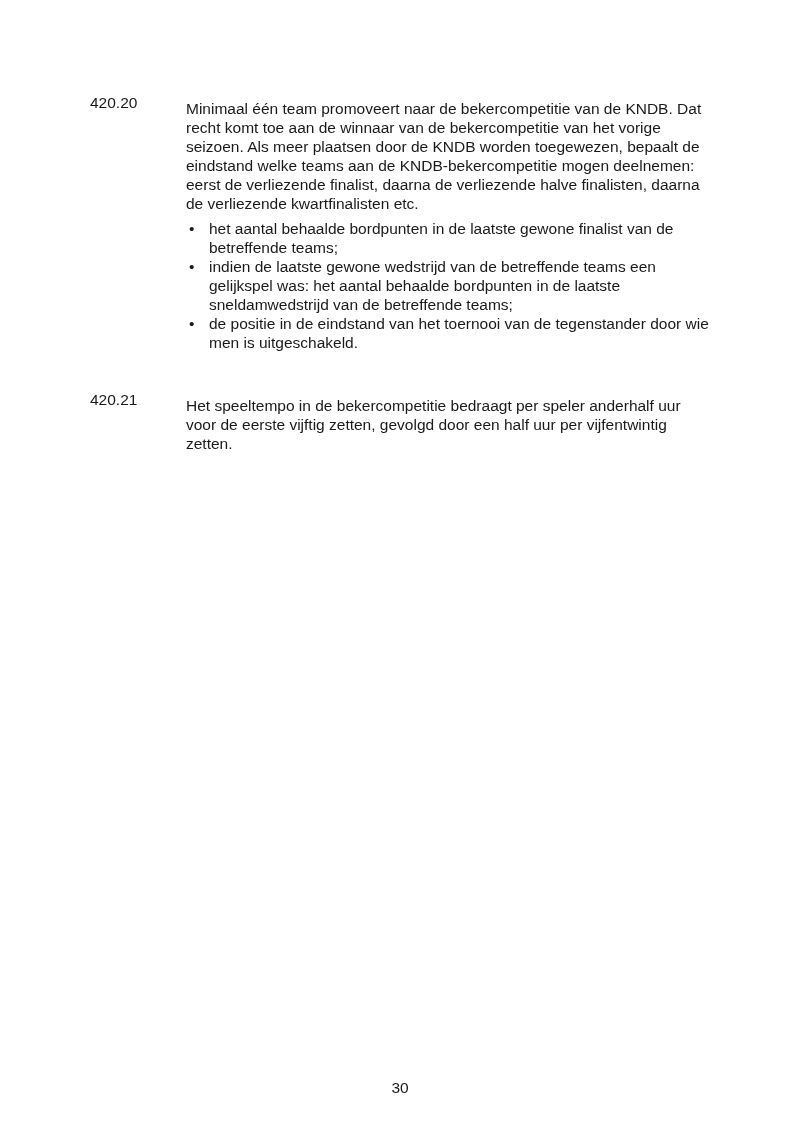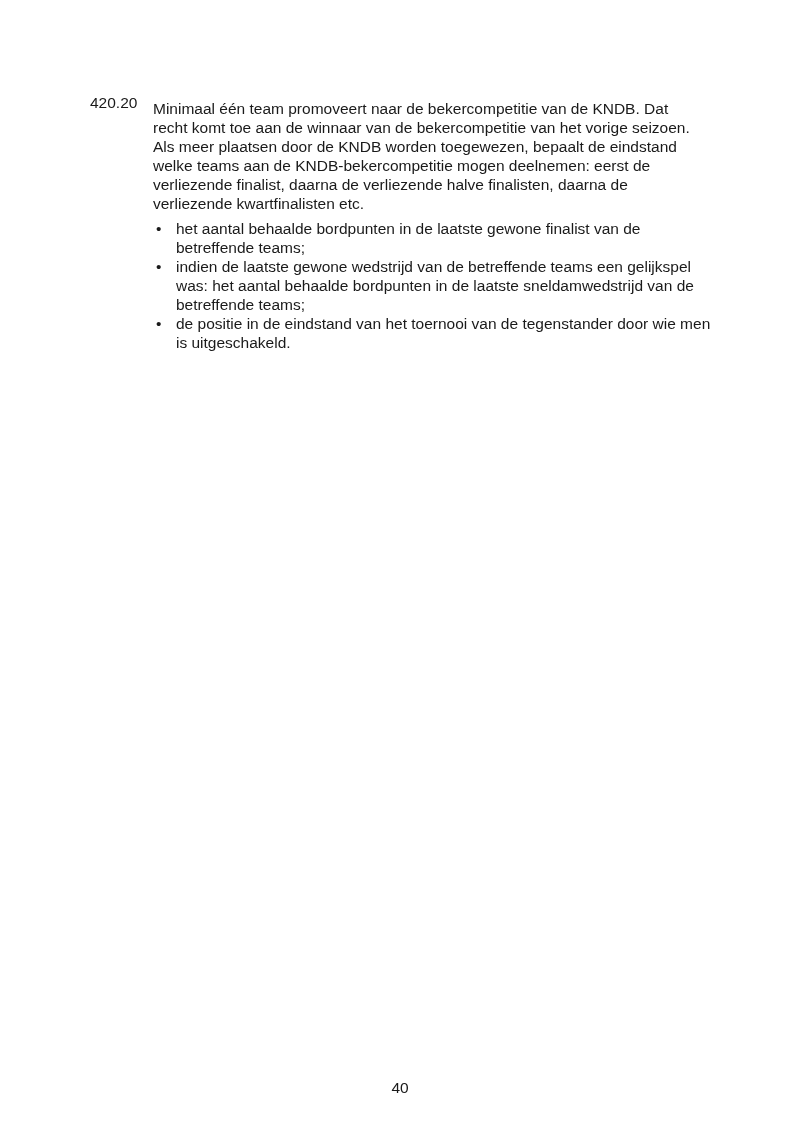--- a/index.html
+++ b/index.html
@@ -20,20 +20,21 @@
   }
   .content {
     position: absolute;
     top: 93px;
     left: 90px;
     width: 622px;
   }
   .article {
     display: flex;
     align-items: flex-start;
+    gap: 33px;
   }
   .article + .article {
     margin-top: 19px;
   }
   .article-number {
     flex: 0 0 57px;
     width: 57px;
   }
   .article-body {
     flex: 1 1 auto;
@@ -90,17 +91,23 @@
           </div>
           <div class="bullet-item">
             <span class="bullet-marker">•</span>
             <span class="bullet-text">de positie in de eindstand van het toernooi van de tegenstander door wie men is uitgeschakeld.</span>
           </div>
         </div>
         <div class="gap-line"></div>
       </div>
     </div>
 
+    <div class="article">
+      <span class="article-number">420.21</span>
+      <div class="article-body">
+        <p>Het speeltempo in de bekercompetitie bedraagt per speler anderhalf uur voor de eerste vijftig zetten, gevolgd door een half uur per vijfentwintig zetten.</p>
+      </div>
+    </div>
 
   </div>
 
-  <div class="page-number">40</div>
+  <div class="page-number">30</div>
 </div>
 
 </body></html>

